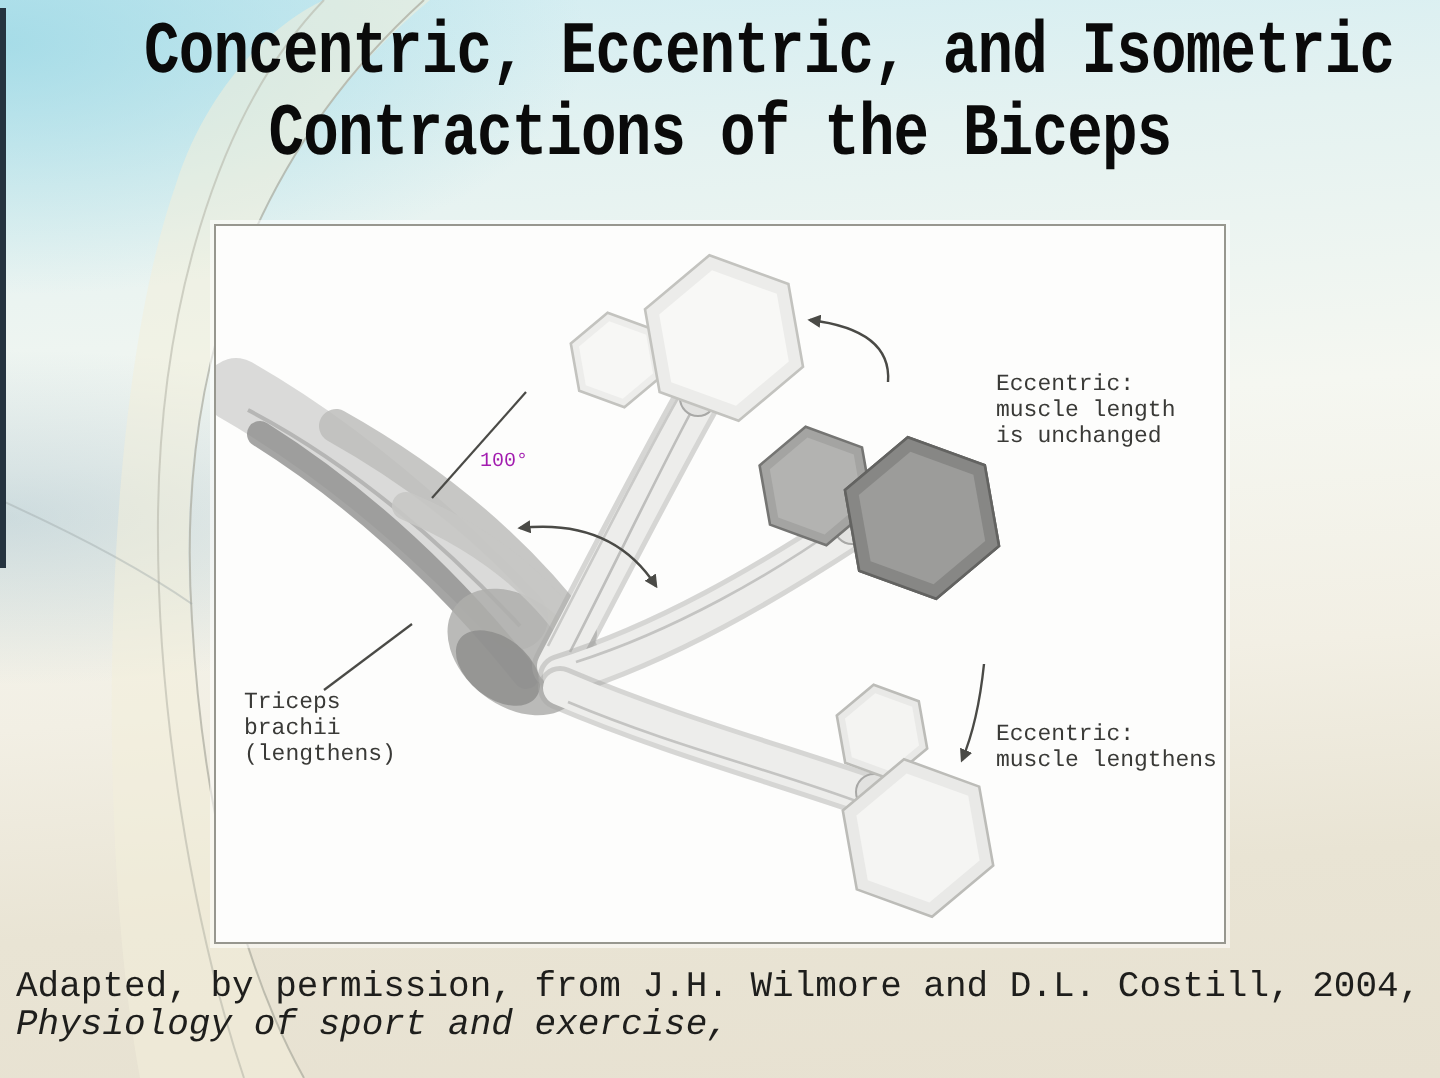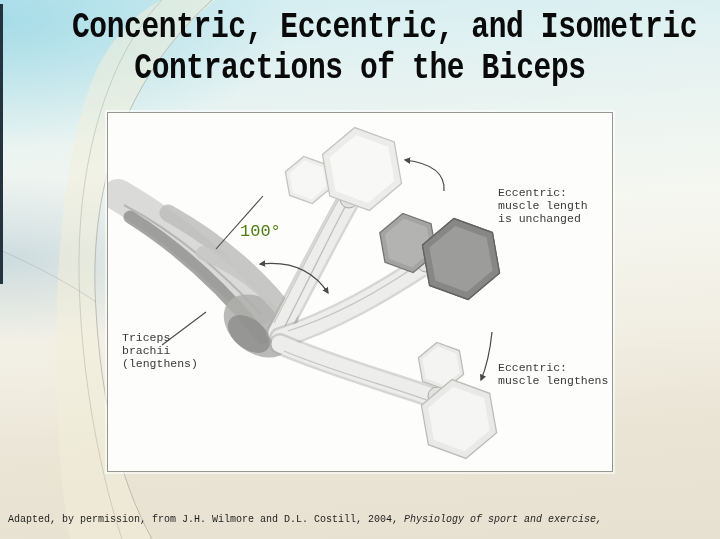--- a/index.html
+++ b/index.html
@@ -19,24 +19,24 @@
   }
   .title .tline{display:block;transform:scaleX(.8);transform-origin:50% 50%;white-space:nowrap;}
   .figure-panel{
     position:absolute;left:107px;top:112px;width:506px;height:360px;box-sizing:border-box;
     background:#fdfdfc;border:1.5px solid #97978f;box-shadow:0 0 0 2px rgba(255,255,255,.55);
   }
   .fig-label{
     position:absolute;color:#3a3a37;font-size:11.5px;line-height:13px;white-space:nowrap;
   }
   .fig-label span{display:block;}
-  .angle-label{font-size:17px;color:#4d7c0f;}
+  .angle-label{font-size:10px;color:#a21caf;}
   .credit{
-    position:absolute;left:8px;top:510px;width:708px;color:#1e1e1c;
-    font-size:10px;line-height:19px;
+    position:absolute;left:8px;top:485px;width:708px;color:#1e1e1c;
+    font-size:18px;line-height:19px;
   }
   .credit .it{font-style:italic;}
 </style>
 </head>
 <body>
 
 <div class="slide">
 
   <svg class="bg-svg" width="720" height="539" viewBox="0 0 720 539">
     <path d="M215,0 C125,75 88,185 95,305 C100,395 118,478 152,539 L70,539 C48,420 50,200 88,92 C102,48 132,14 162,0 Z" fill="#f3eeda" opacity="0.55"></path>
@@ -125,21 +125,21 @@
 
     
     <div class="fig-label angle-label" style="left:132px;top:112px;">
       <span>100°</span>
     </div>
     <div class="fig-label" style="left:390px;top:73px;">
       <span>Eccentric:</span>
       <span>muscle length</span>
       <span>is unchanged</span>
     </div>
-    <div class="fig-label" style="left:14px;top:218px;">
+    <div class="fig-label" style="left:14px;top:232px;">
       <span>Triceps</span>
       <span>brachii</span>
       <span>(lengthens)</span>
     </div>
     <div class="fig-label" style="left:390px;top:248px;">
       <span>Eccentric:</span>
       <span>muscle lengthens</span>
     </div>
   </div>
 

